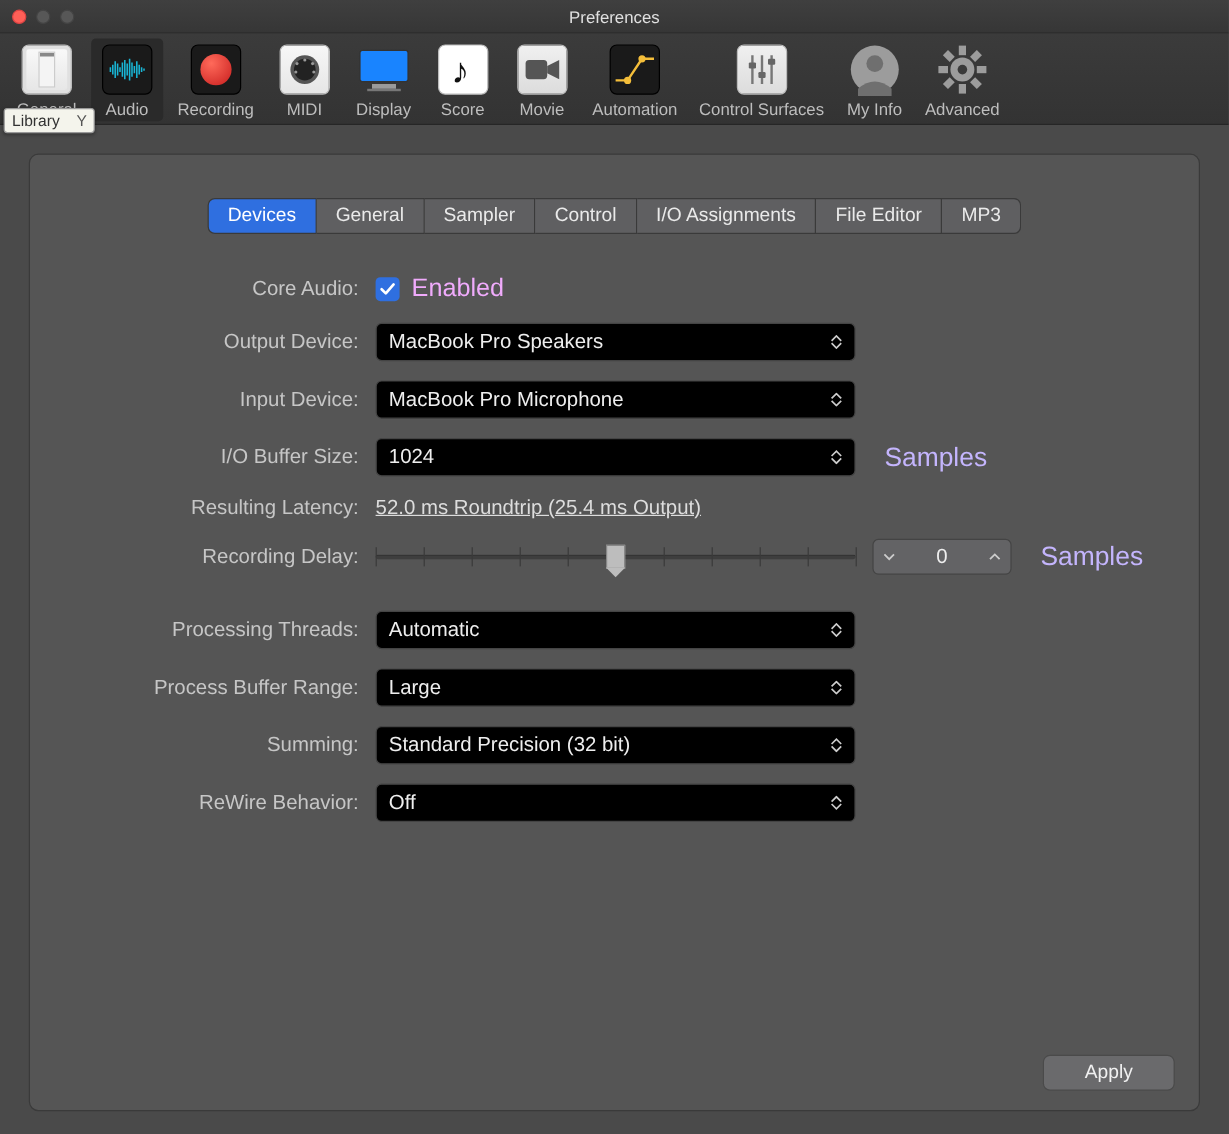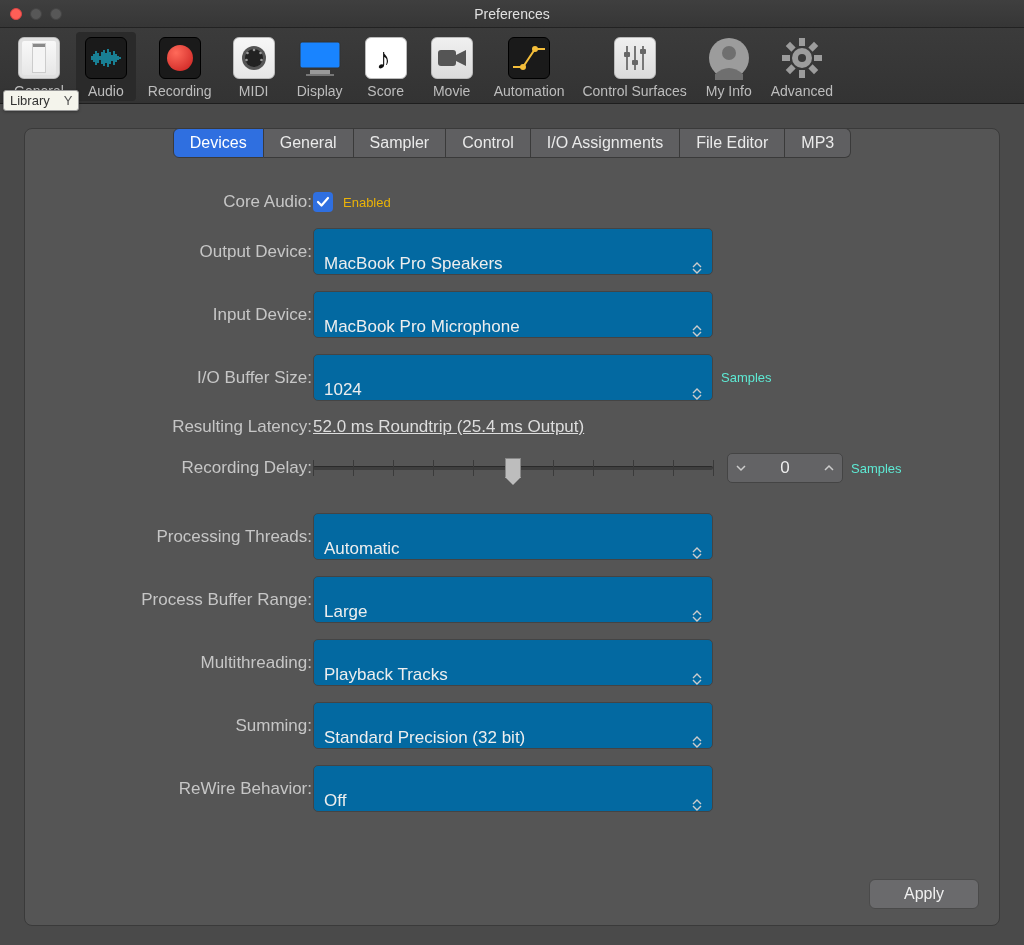--- a/index.html
+++ b/index.html
@@ -14,34 +14,34 @@
   .tool { display: flex; flex-direction: column; align-items: center; justify-content: flex-end; padding: 2px 6px 0 6px; border-radius: 4px; cursor: default; }
   .tool.selected { background: #2a2a2a; }
   .tool .iconwrap { width: 48px; height: 48px; display: flex; align-items: center; justify-content: center; }
   .tool .lbl { color: #bdbdbd; font-size: 14px; margin-top: 1px; margin-bottom: 2px; }
   .tooltip { position: absolute; left: 3px; top: 62px; background: #f4f4ec; color: #333; font-size: 13px; padding: 2px 6px; border: 1px solid #999; border-radius: 3px; box-shadow: 0 1px 3px rgba(0,0,0,.3); z-index: 50; }
   .tooltip .shortcut { float: right; margin-left: 14px; color: #555; }
   .icon-tile { width: 42px; height: 42px; border-radius: 6px; display: flex; align-items: center; justify-content: center; }
   .content { padding: 24px 24px 0 24px; }
   .panel { background: #555555; border: 1px solid #3a3a3a; border-radius: 8px; padding: 0 0 16px 0; min-height: 798px; position: relative; }
   .subtabs { display: flex; justify-content: center; margin-top: -1px; }
-  .subtab { background: #5f5f61; color: #eaeaea; font-size: 16px; padding: 5px 16px; border: 1px solid #3a3a3a; border-left: none; cursor: default; }
+  .subtab { background: #5f5f61; color: #eaeaea; font-size: 16px; padding: 5px 16px; border: 1px solid #3a3a3a; border-left: none; cursor: default; margin-top: 37px; }
   .subtab:first-child { border-left: 1px solid #3a3a3a; border-radius: 6px 0 0 6px; }
   .subtab:last-child { border-radius: 0 6px 6px 0; }
   .subtab.active { background: #2f6fe0; color: #fff; }
   .form { margin-top: 34px; padding: 0 40px; }
   .row { display: flex; align-items: center; margin-bottom: 16px; }
-  .row .label { width: 248px; text-align: right; padding-right: 1px; color: #c6c6c6; font-size: 17px; }
+  .row .label { width: 248px; text-align: right; padding-right: 14px; color: #c6c6c6; font-size: 17px; }
   .checkbox { width: 20px; height: 20px; border-radius: 4px; background: #2f6fe0; display: inline-flex; align-items: center; justify-content: center; margin-right: 10px; }
   .checkbox svg { width: 14px; height: 14px; }
-  .checklabel { color: #eab308; font-size: 13px; }
-  .select { width: 400px; height: 47px; background: #0369a1; border: 1px solid #444; border-radius: 5px; display: flex; align-items: flex-end; justify-content: space-between; padding: 0 10px; color: #eee; font-size: 17px; cursor: default; }
+  .checklabel { color: #f0abfc; font-size: 21px; }
+  .select { width: 400px; height: 32px; background: #000000; border: 1px solid #444; border-radius: 5px; display: flex; align-items: center; justify-content: space-between; padding: 0 10px; color: #eee; font-size: 17px; cursor: default; }
   .select .caret { display: flex; flex-direction: column; gap: 0; }
   .select .caret svg { width: 10px; height: 6px; }
-  .unit { margin-left: 8px; color: #5eead4; font-size: 13px; }
+  .unit { margin-left: 24px; color: #c4b5fd; font-size: 22px; }
   .static { color: #ddd; font-size: 17px; text-decoration: underline; }
   .slider-row { display: flex; align-items: center; }
   .slider { position: relative; width: 400px; height: 24px; display: flex; align-items: center; }
   .slider .track { position: absolute; left: 0; right: 0; height: 4px; background: #3e3e3e; border-top: 1px solid #2a2a2a; border-radius: 2px; }
   .slider .tick { position: absolute; width: 1px; height: 16px; background: #3a3a3a; top: 4px; }
   .slider .thumb { position: absolute; width: 16px; height: 20px; background: #bdbdbd; border: 1px solid #888; top: 2px; }
   .slider .thumb::after { content: ""; position: absolute; left: -1px; bottom: -8px; width: 0; height: 0; border-left: 8px solid transparent; border-right: 8px solid transparent; border-top: 8px solid #bdbdbd; }
   .stepper { margin-left: 14px; width: 116px; height: 30px; background: #636365; border: 1px solid #444; border-radius: 5px; display: flex; align-items: center; justify-content: space-between; padding: 0 8px; color: #eee; font-size: 17px; }
   .stepper svg { width: 10px; height: 8px; }
   .apply { position: absolute; right: 20px; bottom: 16px; width: 110px; height: 30px; background: #6a6a6c; border: 1px solid #4a4a4a; border-radius: 6px; color: #f0f0f0; font-size: 16px; display: flex; align-items: center; justify-content: center; cursor: default; }
@@ -363,34 +363,20 @@
             <svg viewBox="0 0 10 6">
                 <polyline points="1,5 5,1 9,5" stroke="#ccc" stroke-width="1.4" fill="none"></polyline>
               </svg>
             <svg viewBox="0 0 10 6">
                 <polyline points="1,1 5,5 9,1" stroke="#ccc" stroke-width="1.4" fill="none"></polyline>
               </svg>
           </span>
         </div>
       </div>
 
-      <div class="row">
-        <div class="label">Multithreading:</div>
-        <div class="select">
-          <span>Playback Tracks</span>
-          <span class="caret">
-            <svg viewBox="0 0 10 6">
-                <polyline points="1,5 5,1 9,5" stroke="#ccc" stroke-width="1.4" fill="none"></polyline>
-              </svg>
-            <svg viewBox="0 0 10 6">
-                <polyline points="1,1 5,5 9,1" stroke="#ccc" stroke-width="1.4" fill="none"></polyline>
-              </svg>
-          </span>
-        </div>
-      </div>
 
       <div class="row">
         <div class="label">Summing:</div>
         <div class="select">
           <span>Standard Precision (32 bit)</span>
           <span class="caret">
             <svg viewBox="0 0 10 6">
                 <polyline points="1,5 5,1 9,5" stroke="#ccc" stroke-width="1.4" fill="none"></polyline>
               </svg>
             <svg viewBox="0 0 10 6">

